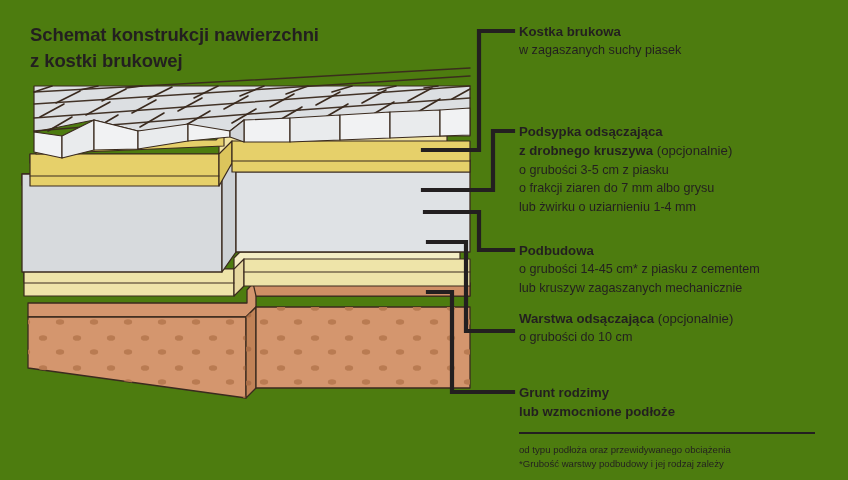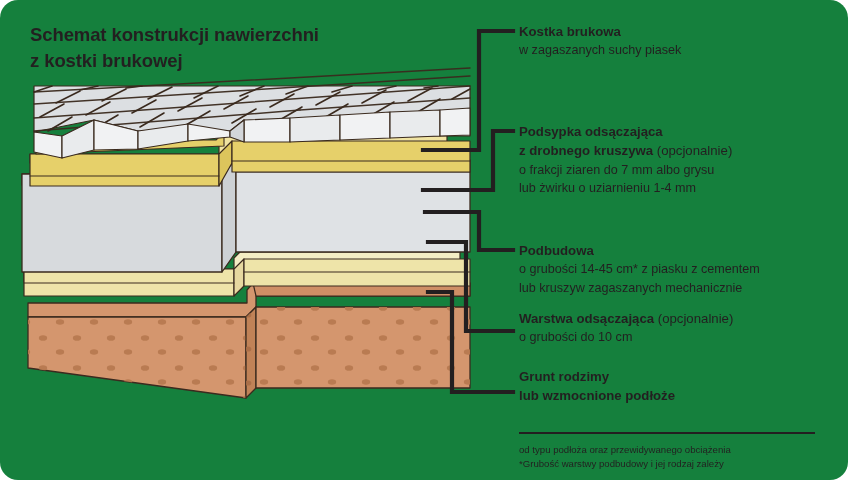--- a/index.html
+++ b/index.html
@@ -4,24 +4,23 @@
 <style>
   html, body {
     margin: 0;
     padding: 0;
     background: #ffffff;
   }
   #page {
     position: relative;
     width: 848px;
     height: 480px;
-    background: #15803d;
+    background: #4d7c0f;
     font-family: "Liberation Sans", sans-serif;
     overflow: hidden;
-    border-radius: 18px;
   }
 
   
   #title {
     position: absolute;
     left: 30px;
     top: 22px;
     width: 420px;
     font-size: 18.5px;
     font-weight: bold;
@@ -281,20 +280,21 @@
     </div>
 
     <div class="callout" style="top:122px;">
       <p class="c-title">
         <span>Podsypka odsączająca</span>
       </p>
       <p class="c-title">
         <span>z drobnego kruszywa</span><span class="reg"> (opcjonalnie)</span>
       </p>
       <p class="c-body">
+        <span>o grubości 3-5 cm z piasku</span>
         <span>o frakcji ziaren do 7 mm albo grysu</span>
         <span>lub żwirku o uziarnieniu 1-4 mm</span>
       </p>
     </div>
 
     <div class="callout" style="top:241px;">
       <p class="c-title">
         <span>Podbudowa</span>
       </p>
       <p class="c-body">
@@ -305,21 +305,21 @@
 
     <div class="callout" style="top:309px;">
       <p class="c-title">
         <span>Warstwa odsączająca</span><span class="reg"> (opcjonalnie)</span>
       </p>
       <p class="c-body">
         <span>o grubości do 10 cm</span>
       </p>
     </div>
 
-    <div class="callout" style="top:367px;">
+    <div class="callout" style="top:383px;">
       <p class="c-title">
         <span>Grunt rodzimy</span>
       </p>
       <p class="c-title">
         <span>lub wzmocnione podłoże</span>
       </p>
     </div>
 
   </div>
 

